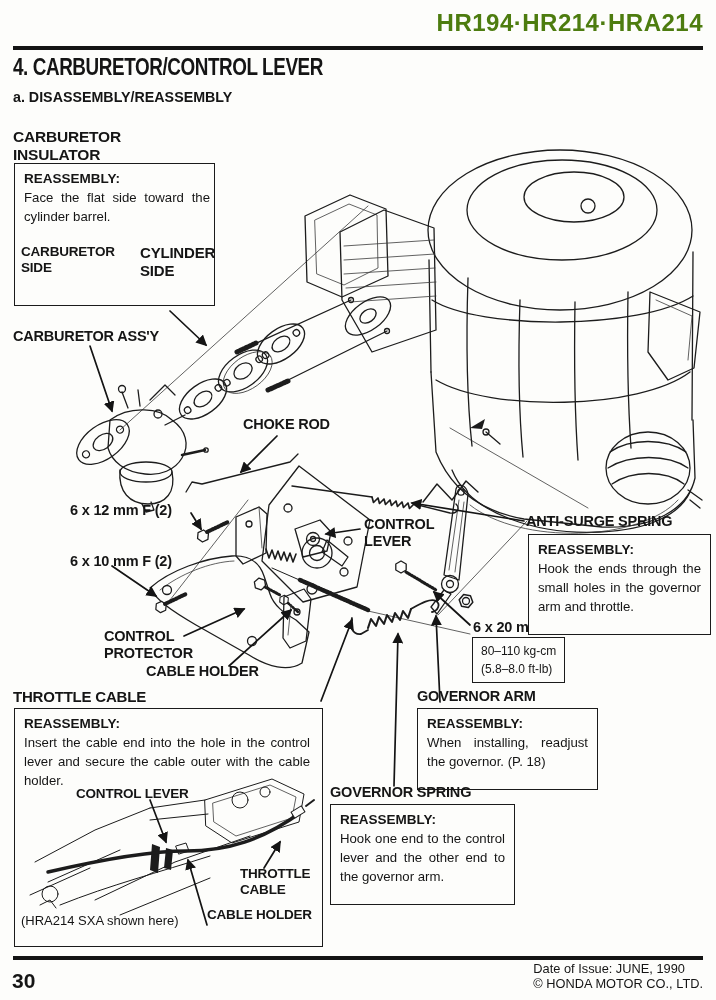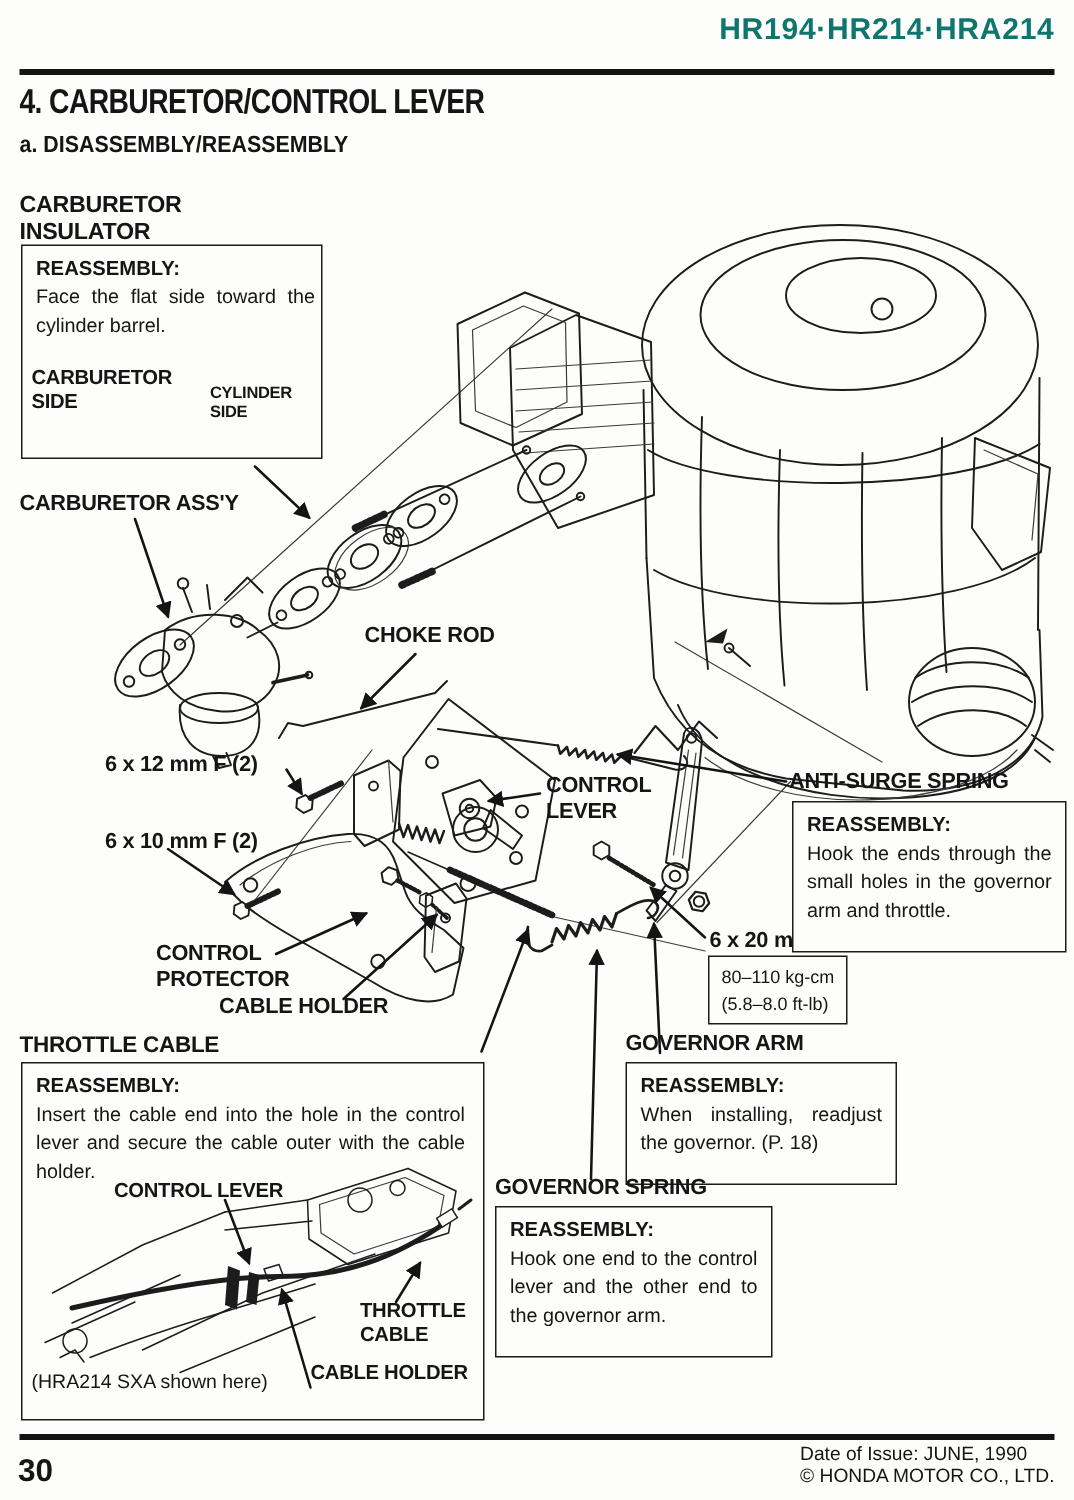--- a/index.html
+++ b/index.html
@@ -1,19 +1,19 @@
 <!DOCTYPE html>
 <html><head>
 <meta charset="utf-8">
 <style>
   html,body{margin:0;padding:0;background:#888;}
   .page{position:relative;width:716px;height:1000px;background:#fdfdfb;overflow:hidden;
         font-family:"Liberation Sans","DejaVu Sans",sans-serif;color:#151515;}
   .abs{position:absolute;}
-  .models{font-size:20px;font-weight:bold;letter-spacing:.5px;color:#0f766e;
+  .models{font-size:24px;font-weight:bold;letter-spacing:.5px;color:#4d7c0f;
           right:13px;top:9px;text-align:left;}
   .rule{left:13px;width:690px;height:4px;background:#141414;}
   .sect{left:13px;top:54px;font-size:23px;font-weight:bold;letter-spacing:-.5px;
         transform:scaleX(.82);transform-origin:left;white-space:nowrap;}
   .subsect{left:13px;top:88px;font-size:15.5px;font-weight:bold;transform:scaleX(.92);transform-origin:left;white-space:nowrap;}
   .lbl{font-size:14.5px;font-weight:bold;letter-spacing:-.2px;white-space:pre-line;line-height:1.18;}
   .notebox{border:1.6px solid #1b1b1b;background:#fdfdfb;padding:7px 9px 18px 9px;box-sizing:border-box;}
   .nh{font-size:13.5px;font-weight:bold;margin:0 0 2px 0;}
   .nb{font-size:13.2px;line-height:1.45;text-align:justify;margin:0;}
   .smallbox{border:1.4px solid #1b1b1b;padding:4px 8px;font-size:12px;line-height:1.5;box-sizing:border-box;white-space:nowrap;}
@@ -269,21 +269,21 @@
   <div class="abs subsect">a. DISASSEMBLY/REASSEMBLY</div>
 
   <div class="abs lbl" style="left:13px;top:128px;font-size:15.5px">CARBURETOR
 INSULATOR</div>
   <div class="abs notebox" style="left:14px;top:163px;width:201px;height:143px">
     <p class="nh">REASSEMBLY:</p>
     <p class="nb" style="width:186px">Face the flat side toward the cylinder barrel.</p>
   </div>
   <div class="abs lbl" style="left:21px;top:244px;font-size:13.5px">CARBURETOR
 SIDE</div>
-  <div class="abs lbl" style="left:140px;top:256px;font-size:11px">CYLINDER
+  <div class="abs lbl" style="left:140px;top:244px;font-size:15px">CYLINDER
 SIDE</div>
 
   <div class="abs lbl" style="left:13px;top:328px">CARBURETOR ASS'Y</div>
   <div class="abs lbl" style="left:243px;top:416px">CHOKE ROD</div>
   <div class="abs lbl" style="left:70px;top:502px">6 x 12 mm F (2)</div>
   <div class="abs lbl" style="left:70px;top:553px">6 x 10 mm F (2)</div>
   <div class="abs lbl" style="left:364px;top:516px">CONTROL
 LEVER</div>
   <div class="abs lbl" style="left:104px;top:628px">CONTROL
 PROTECTOR</div>

